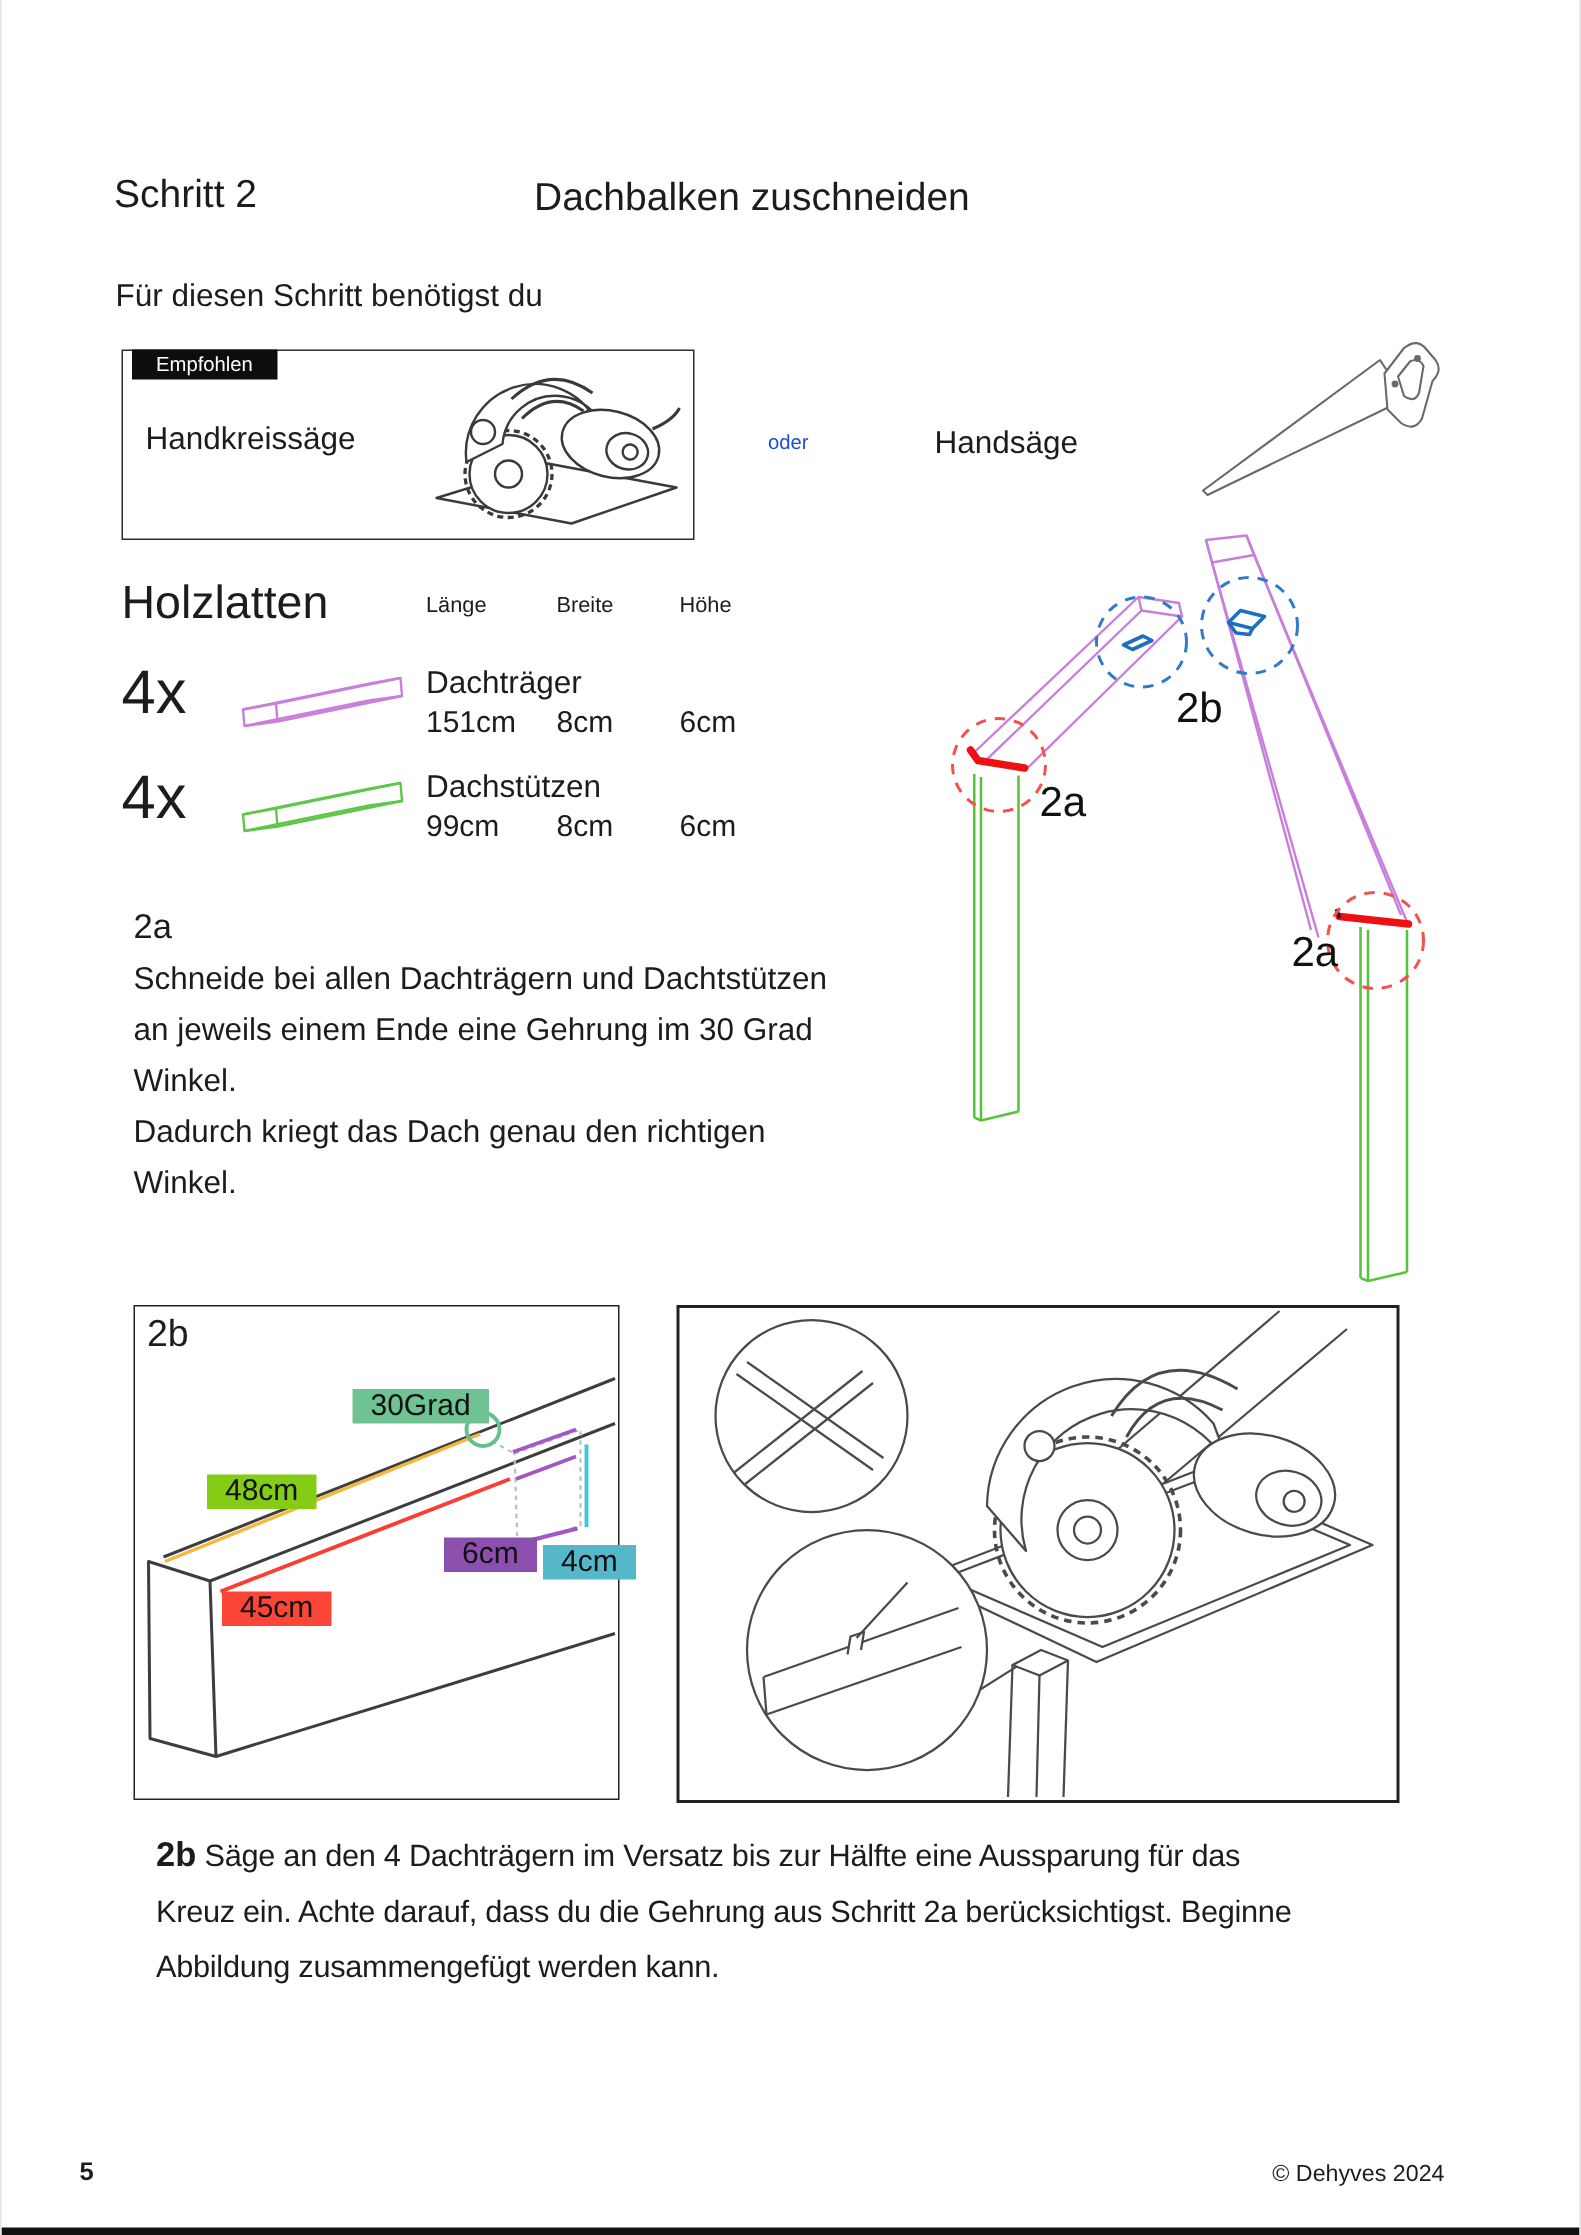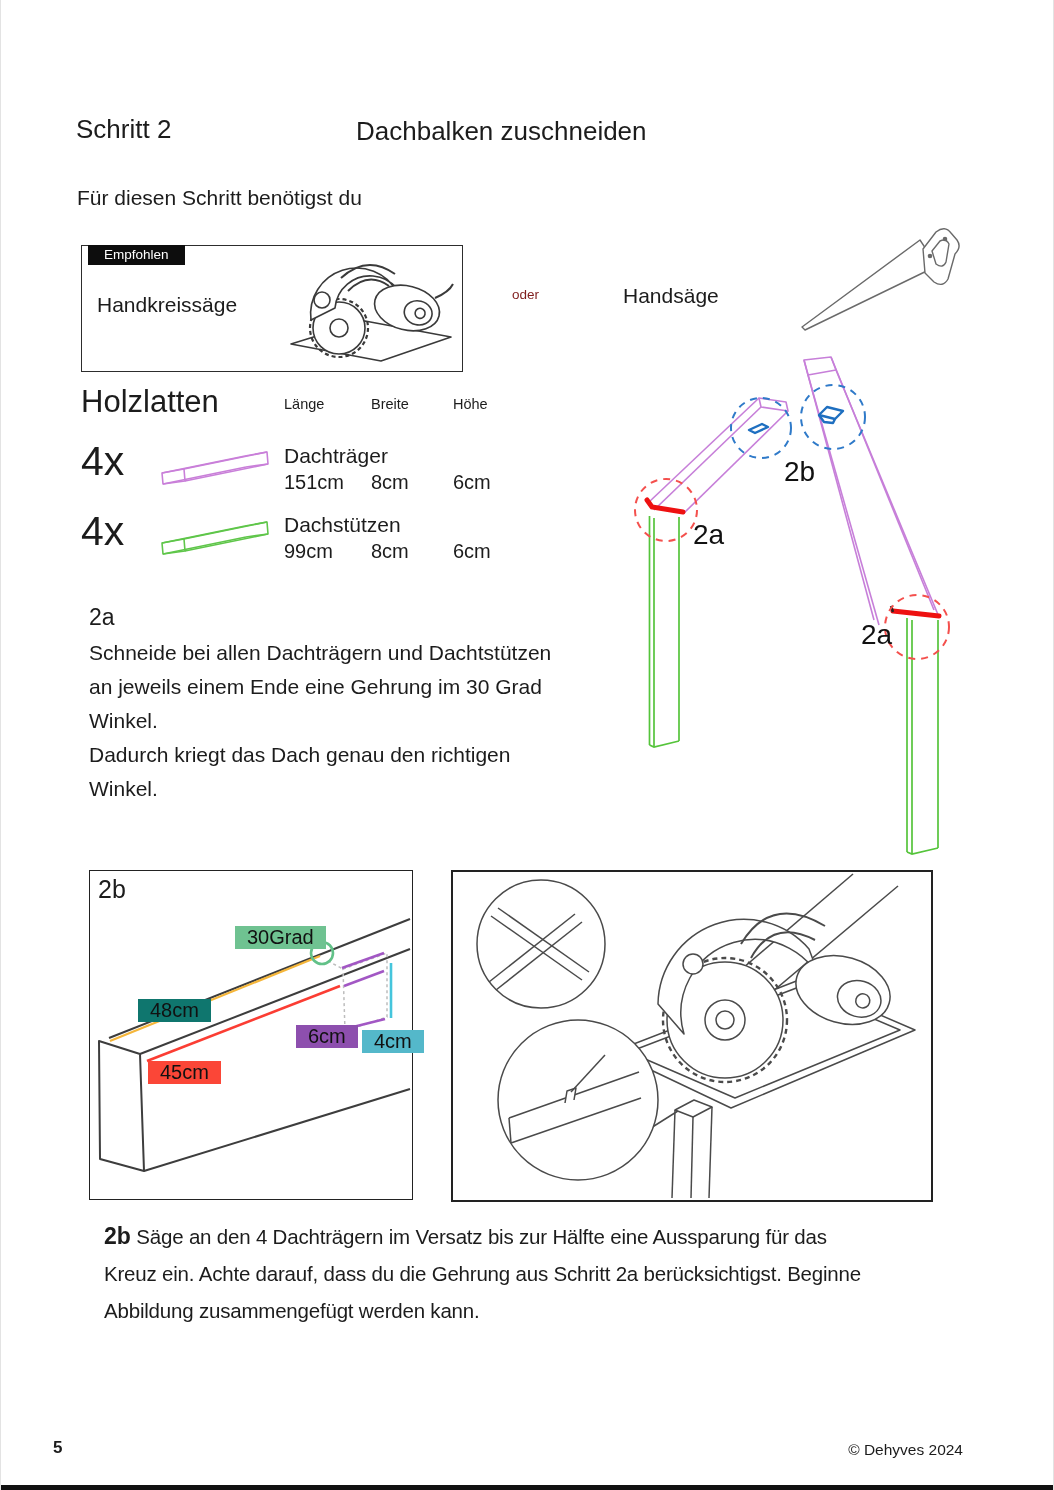--- a/index.html
+++ b/index.html
@@ -9,25 +9,25 @@
   .abs{position:absolute;}
   .t{white-space:nowrap;}
   .page-bottom-bar{position:absolute;left:0;bottom:0;width:100%;height:5px;background:#111;}
 
   
   .step-label{left:75px;top:114px;font-size:26px;}
   .doc-title{left:355px;top:116px;font-size:26px;}
   .intro{left:76px;top:186px;font-size:21px;}
 
   
-  .tools-box{left:80px;top:245px;width:382px;height:127px;border:1.2px solid #2d2d2d;box-sizing:border-box;}
+  .tools-box{left:80px;top:233px;width:382px;height:127px;border:1.2px solid #2d2d2d;box-sizing:border-box;}
   .badge{position:absolute;left:6px;top:-1px;background:#0d0d0d;color:#fff;font-size:13.5px;
          padding:2px 16px 3px 16px;}
   .tool1-label{position:absolute;left:15px;top:47px;font-size:21px;}
-  .oder{left:511px;top:287px;font-size:13.5px;color:#7f1d1d;}
+  .oder{left:511px;top:287px;font-size:13.5px;color:#1d4ed8;}
   .tool2-label{left:622px;top:284px;font-size:21px;}
 
   
   .mat-heading{left:80px;top:384px;font-size:31px;text-align:right;}
   .col-h{font-size:14.5px;top:396px;}
   .qty{font-size:41px;}
   .item-name{font-size:21px;}
   .dim{font-size:20px;}
 
   
@@ -214,21 +214,21 @@
       <g stroke="#a257c4" stroke-width="2.6">
         <line x1="252" y1="97" x2="294" y2="82"></line>
         <line x1="254" y1="115" x2="294" y2="100"></line>
         <line x1="255" y1="158" x2="295" y2="148"></line>
       </g>
       <line x1="301" y1="92" x2="301" y2="147" stroke="#45c5dc" stroke-width="2.6"></line>
       <circle cx="232" cy="82" r="11" fill="none" stroke="#62c188" stroke-width="2.6"></circle>
     </svg>
     <div class="corner t">2b</div>
     <span class="tag" style="left:145px;top:55px;background:#6fc291;">30Grad</span>
-    <span class="tag" style="left:48px;top:128px;background:#0f766e;">48cm</span>
+    <span class="tag" style="left:48px;top:112px;background:#84cc16;">48cm</span>
     <span class="tag" style="left:206px;top:154px;background:#8d4fae;">6cm</span>
     <span class="tag" style="left:272px;top:159px;background:#54b8ca;">4cm</span>
     <span class="tag" style="left:58px;top:190px;background:#fb4637;">45cm</span>
   </div>
 
   <div class="abs saw-box">
     <svg width="478" height="328" viewBox="0 0 478 328">
       <g fill="#fff" stroke="#4a4a4a" stroke-width="1.5" stroke-linejoin="round">
 
         <line x1="400" y1="2" x2="262" y2="120"></line>

